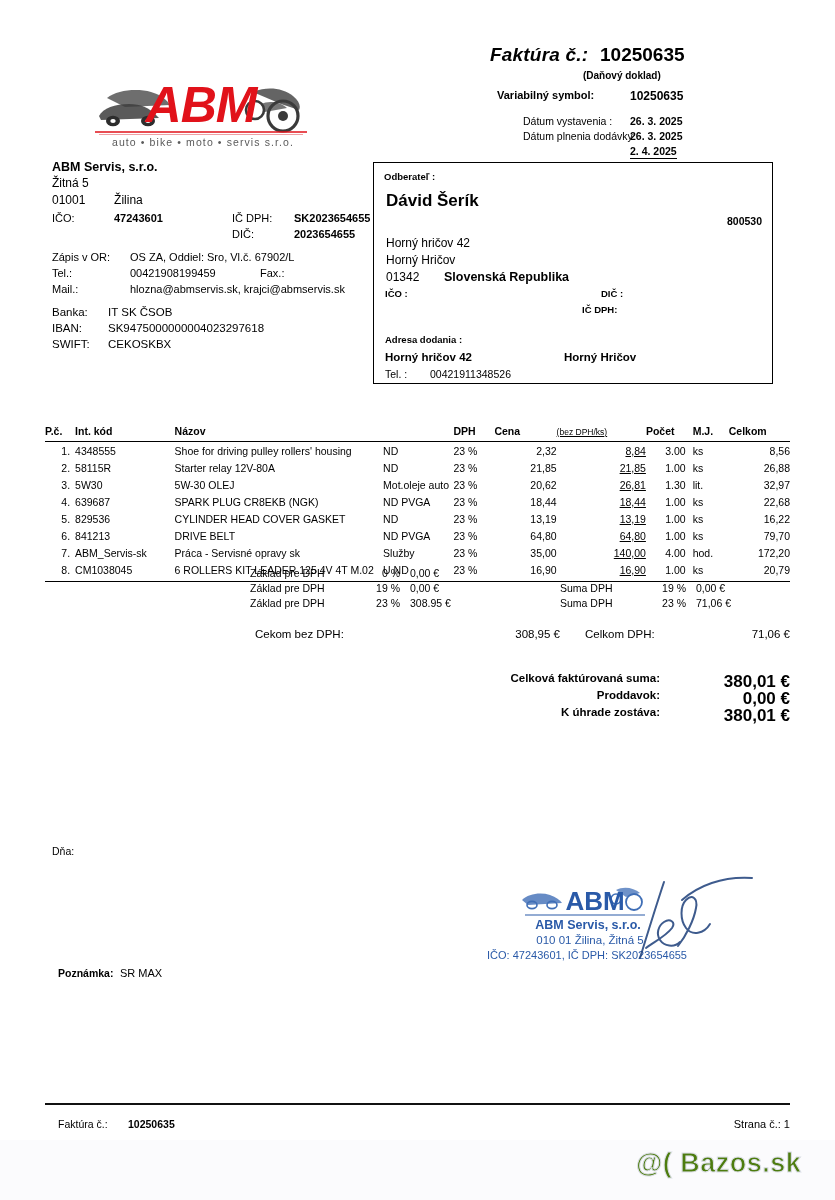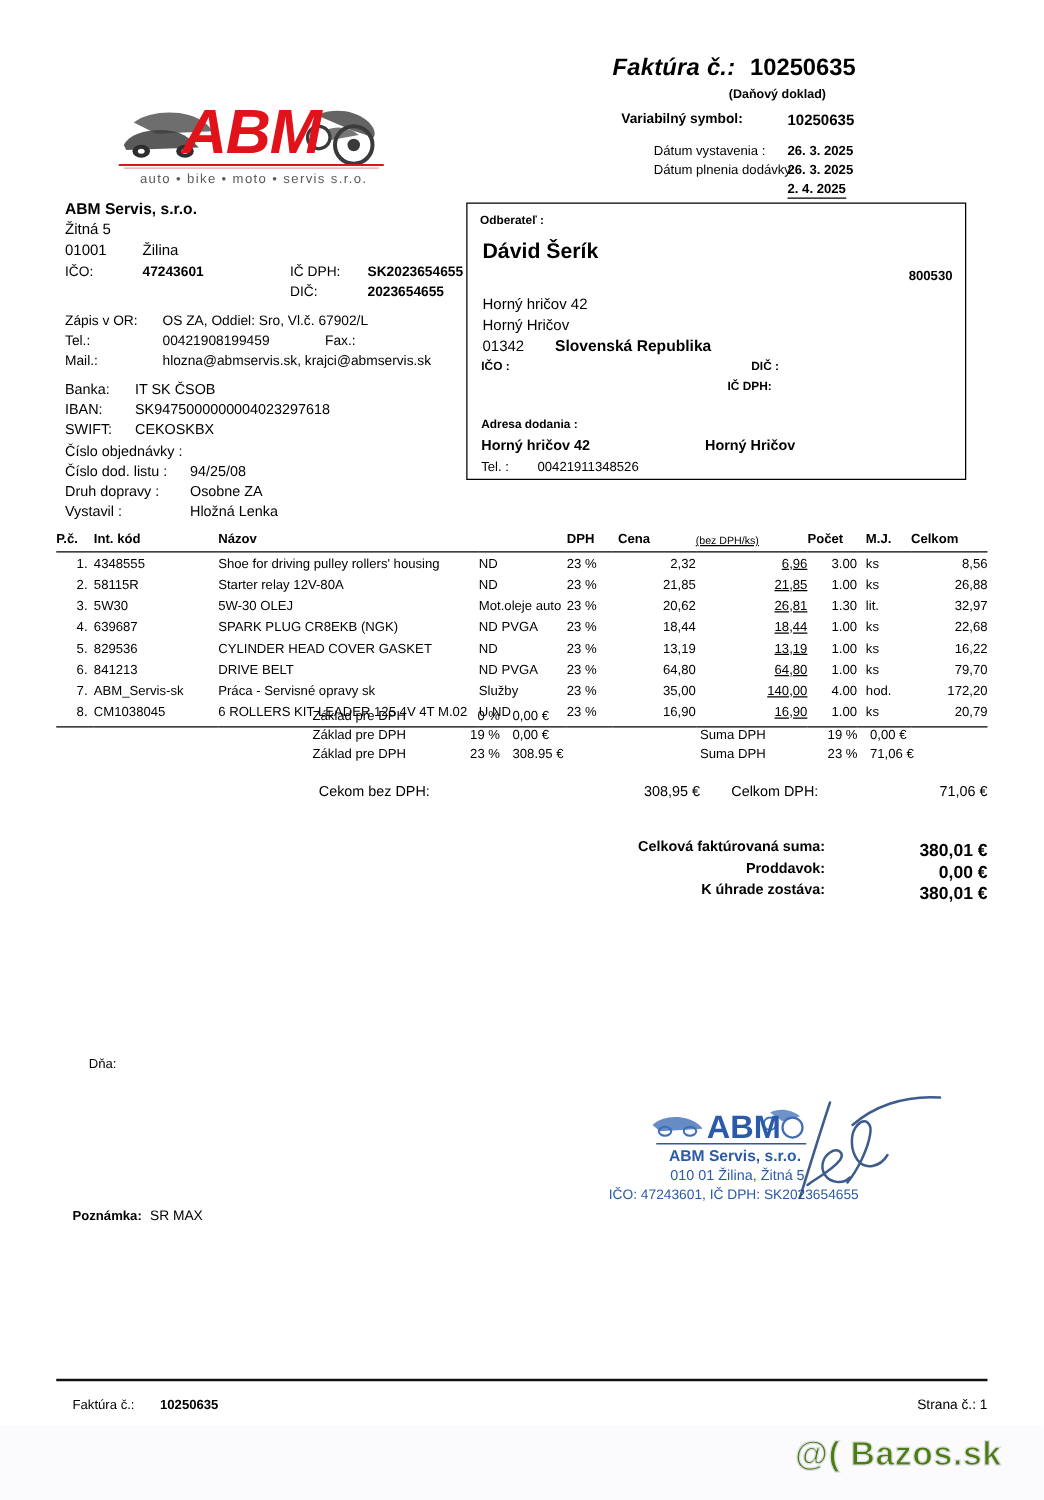--- a/index.html
+++ b/index.html
@@ -143,25 +143,25 @@
   .t-lab-b { position: absolute; left: 540px; font-size: 11.5px; }
   .t-val-b { position: absolute; left: 640px; width: 105px; text-align: right; font-size: 11.5px; }
 
   .t-big { position: relative; height: 17px; }
   .t-big .lab {
     position: absolute; left: 260px; width: 355px;
     text-align: right; font-size: 11.5px; font-weight: bold;
   }
   .t-big .val {
     position: absolute; left: 640px; width: 105px;
-    text-align: right; font-size: 14px; font-weight: bold;
-  }
-
-  
-  .dna { left: 71px; top: 845px; font-size: 10.5px; }
+    text-align: right; font-size: 17px; font-weight: bold;
+  }
+
+  
+  .dna { left: 52px; top: 845px; font-size: 10.5px; }
   .poznamka-lbl { left: 58px; top: 967px; font-size: 10.5px; font-weight: bold; }
   .poznamka-val { left: 120px; top: 967px; font-size: 11px; }
 
   
   #stamp { left: 470px; top: 872px; width: 305px; height: 98px; }
 
   
   #foot-rule {
     left: 45px; top: 1103px; width: 745px;
     border-top: 2.2px solid #111;
@@ -290,40 +290,20 @@
         <td>IBAN:</td>
         <td>SK9475000000004023297618</td>
       </tr>
       <tr>
         <td>SWIFT:</td>
         <td>CEKOSKBX</td>
       </tr>
     </tbody>
       </table>
 
-    <table class="sup-tbl" style="margin-top:2px;font-size:11.5px;">
-      <tbody>
-          <tr>
-        <td style="width:100px;">Číslo objednávky :</td>
-        <td></td>
-      </tr>
-      <tr>
-        <td>Číslo dod. listu :</td>
-        <td>94/25/08</td>
-      </tr>
-      <tr>
-        <td>Druh dopravy :</td>
-        <td>Osobne ZA</td>
-      </tr>
-      <tr>
-        <td>Vystavil :</td>
-        <td>Hložná  Lenka</td>
-      </tr>
-    </tbody>
-      </table>
   </div>
 
   <div class="abs" id="cust-box">
     <div class="abs cust-lbl" style="left:10px; top:8px;">Odberateľ :</div>
     <div class="abs cust-code" style="left:320px; top:8px; width:68px; text-align:right;margin-top:44px;">800530</div>
 
     <div class="abs cust-name" style="left:12px; top:28px;">Dávid Šerík</div>
 
     <div class="abs cust-addr" style="left:12px; top:73px;">Horný hričov 42</div>
     <div class="abs cust-addr" style="left:12px; top:90px;">Horný Hričov</div>
@@ -368,21 +348,21 @@
         </tr>
       </thead>
       <tbody id="items-body">
           <tr>
             <td class="col-pc">1.</td>
             <td class="col-kod">4348555</td>
             <td class="col-nazov">Shoe for driving pulley rollers' housing</td>
             <td class="col-dph1">ND</td>
             <td class="col-dphp">23 %</td>
             <td class="col-cena">2,32</td>
-            <td class="col-celk">6,96</td>
+            <td class="col-celk">8,84</td>
             <td class="col-pocet">3.00</td>
             <td class="col-mj">ks</td>
             <td class="col-total">8,56</td>
           </tr>
           <tr>
             <td class="col-pc">2.</td>
             <td class="col-kod">58115R</td>
             <td class="col-nazov">Starter relay 12V-80A</td>
             <td class="col-dph1">ND</td>
             <td class="col-dphp">23 %</td>

